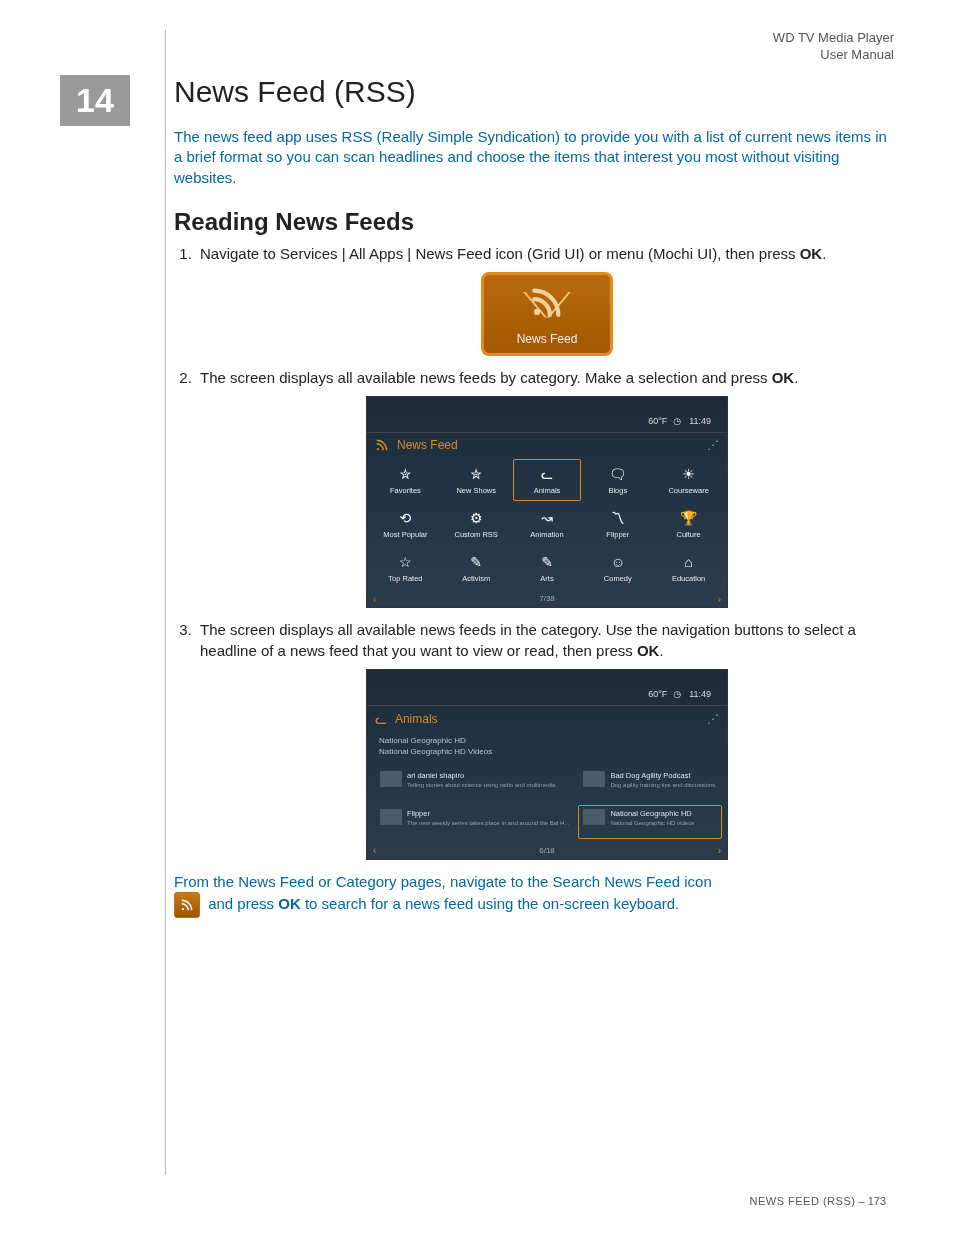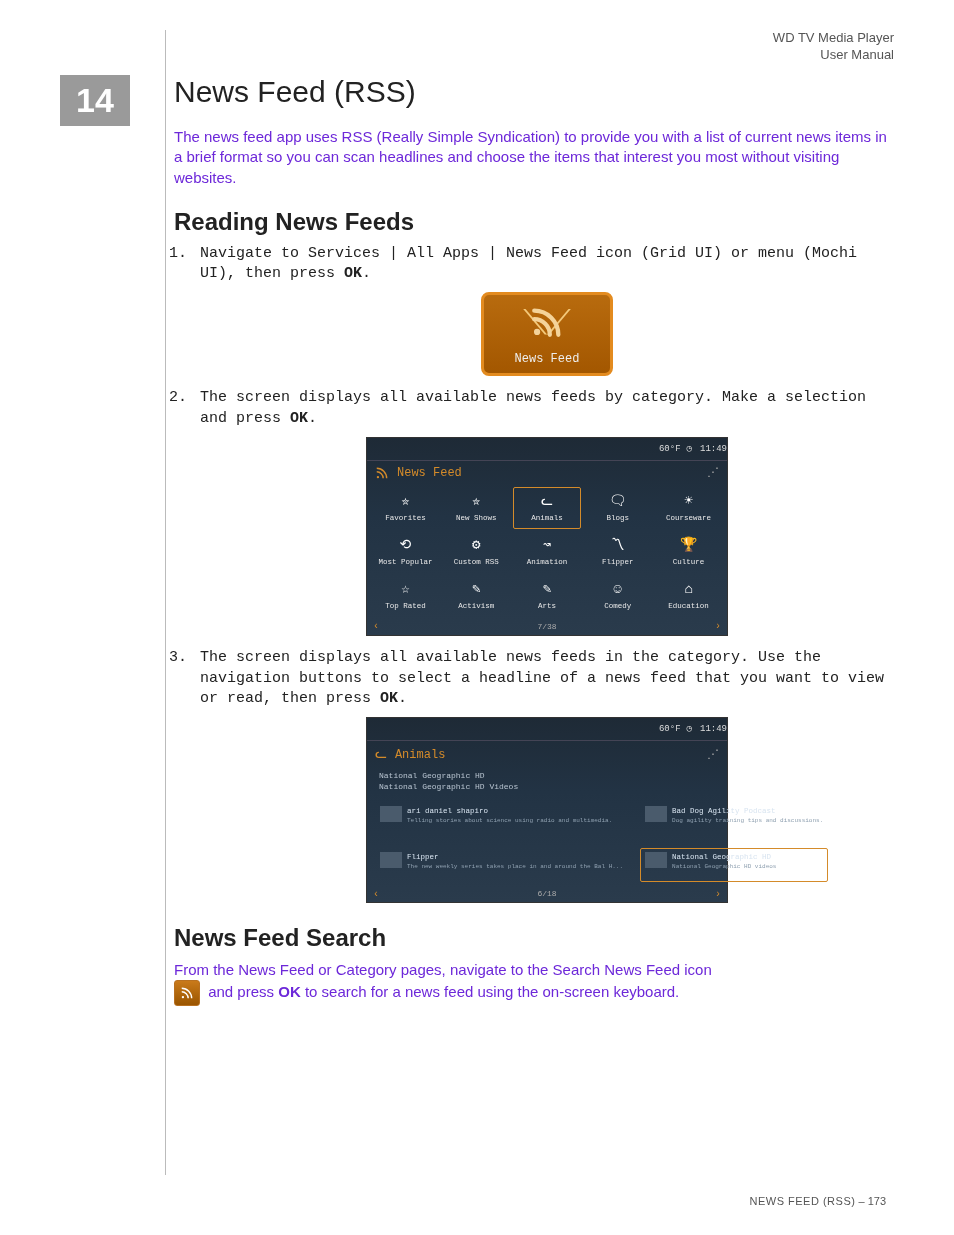--- a/index.html
+++ b/index.html
@@ -50,35 +50,34 @@
   h1.title {
     font-size: 30px;
     font-weight: 300;
     margin: 0 0 18px 0;
     color: #222;
     padding-left: 8px;
   }
   p.intro, .body-text, .step-body {
     font-size: 15px;
     line-height: 1.35;
-    color: #6d28d9;
+    color: #0369a1;
     margin: 0 0 14px 0;
     padding-left: 8px;
   }
   h2.section {
     font-size: 24px;
     font-weight: bold;
     margin: 20px 0 8px 0;
     padding-left: 8px;
   }
   ol.steps {
     list-style: decimal;
     padding-left: 30px;
     margin: 0 0 10px 0;
-    font-family: Liberation Mono, monospace;
   }
   ol.steps li {
     font-size: 15px;
     line-height: 1.35;
     margin-bottom: 8px;
     padding-left: 4px;
   }
   .bold { font-weight: bold; }
   .center-block { text-align: center; margin: 8px 0 12px 0; }
 
@@ -120,25 +119,26 @@
     text-align: left;
     color: #ddd;
     font-size: 9px;
     position: relative;
   }
   .shot-bar {
     height: 22px;
     border-bottom: 1px solid #445;
     display: flex;
     align-items: center;
-    padding: 0 0;
+    padding: 0 16px;
     justify-content: flex-end;
     gap: 6px;
     font-size: 9px;
     color: #ddd;
+    margin-top: 13px;
   }
   .shot-title-row {
     display: flex;
     align-items: center;
     gap: 8px;
     padding: 4px 8px 6px 8px;
     color: #d48b2a;
     font-size: 12px;
   }
   .sub-links {
@@ -175,21 +175,21 @@
     padding: 0 6px;
     font-size: 8px;
     color: #aaa;
   }
   .arrow { color: #d48b2a; font-size: 10px; }
 
   
   .list-grid {
     display: grid;
     grid-template-columns: 1fr 1fr;
-    gap: 12px;
+    gap: 4px;
     padding: 6px 8px 4px 8px;
   }
   .feed-item {
     border: 1px solid transparent;
     padding: 3px 4px;
     display: flex;
     gap: 5px;
     min-height: 26px;
     align-items: flex-start;
   }
@@ -414,21 +414,20 @@
               <div class="pager-row">
                 <span class="arrow">‹</span>
                 <span>6/18</span>
                 <span class="arrow">›</span>
               </div>
             </div>
           </div>
         </li>
       </ol>
 
-      <h2 class="section">News Feed Search</h2>
 
       <p class="body-text">
         <span>From the News Feed or Category pages, navigate to the Search News Feed icon</span><br>
         <span class="inline-icon">
           <svg width="14" height="14" viewBox="0 0 24 24">
               <circle cx="5" cy="19" r="2" fill="#fff"></circle>
               <path d="M3 10 a11 11 0 0 1 11 11" stroke="#fff" stroke-width="2.5" fill="none"></path>
               <path d="M3 4 a17 17 0 0 1 17 17" stroke="#fff" stroke-width="2.5" fill="none"></path>
             </svg>
         </span><span> and press </span><span class="bold">OK</span><span> to search for a news feed using the on-screen keyboard.</span>

